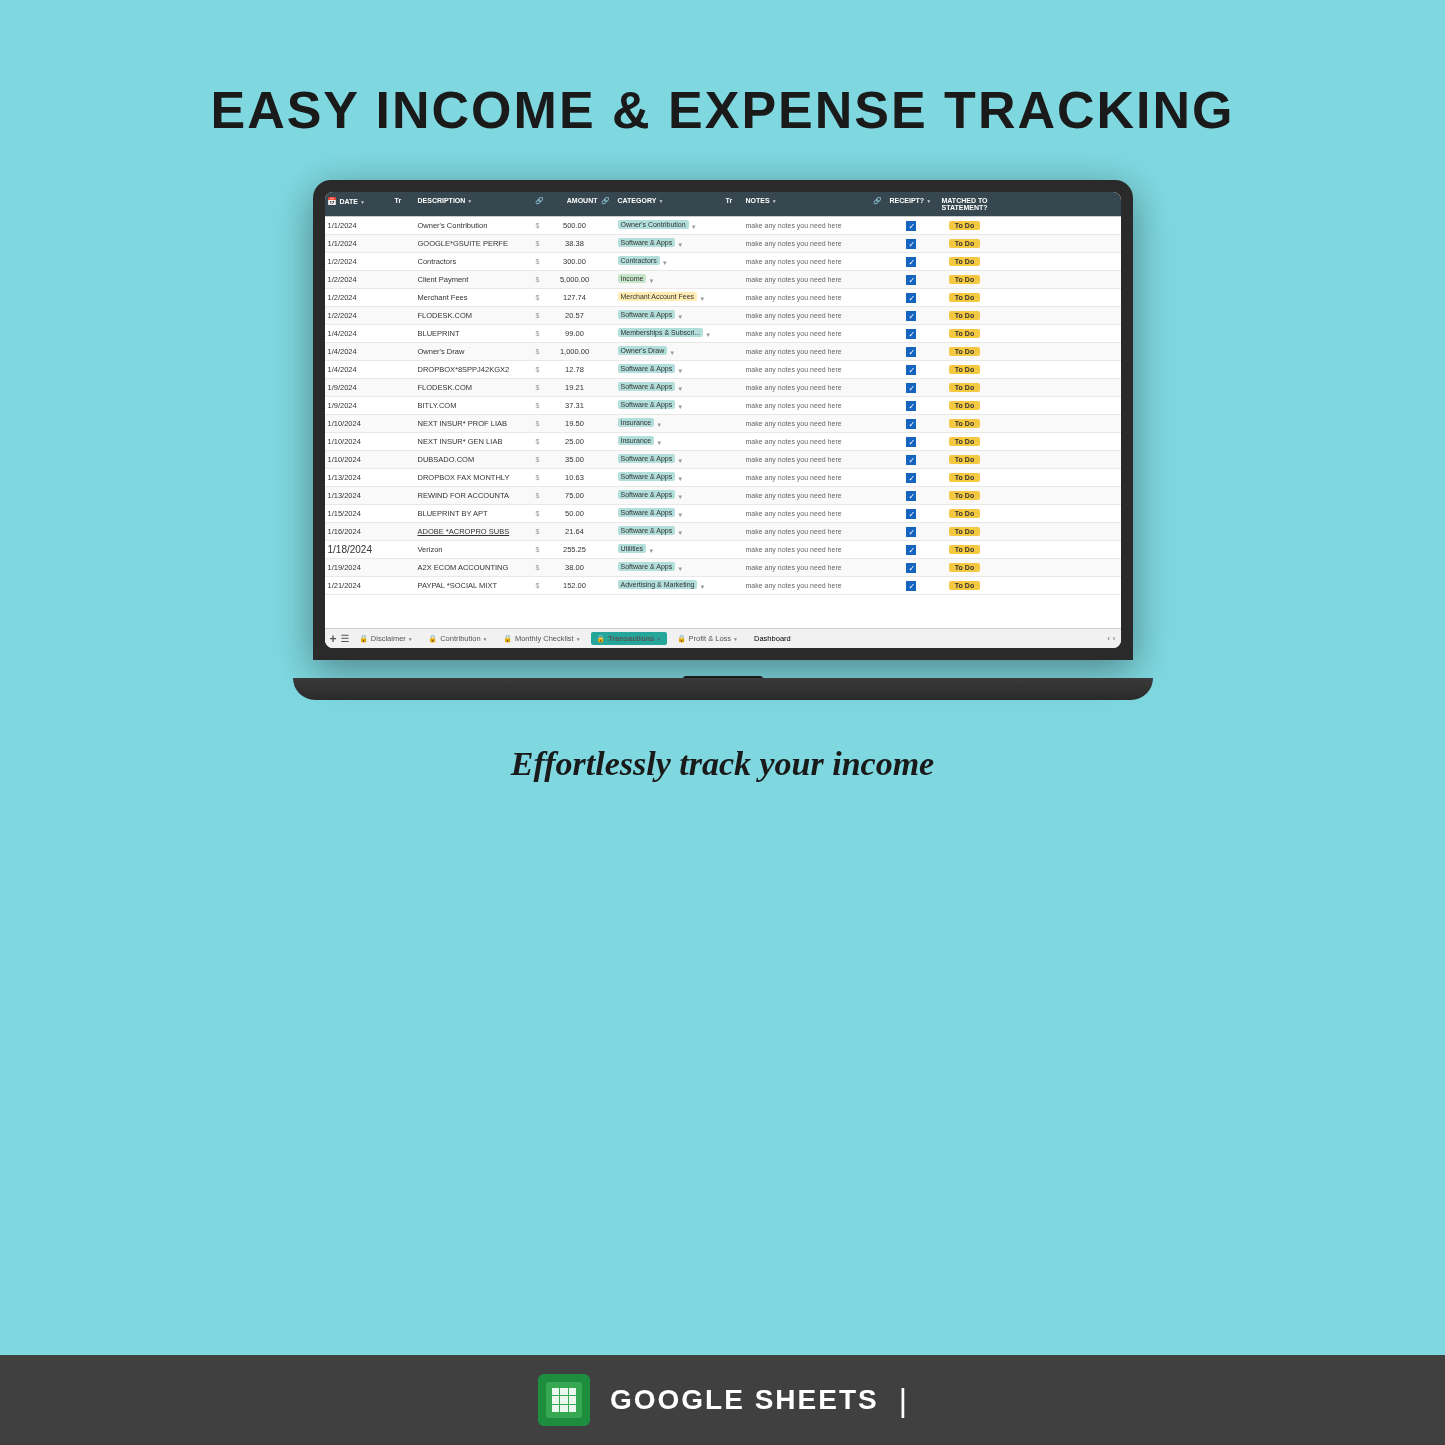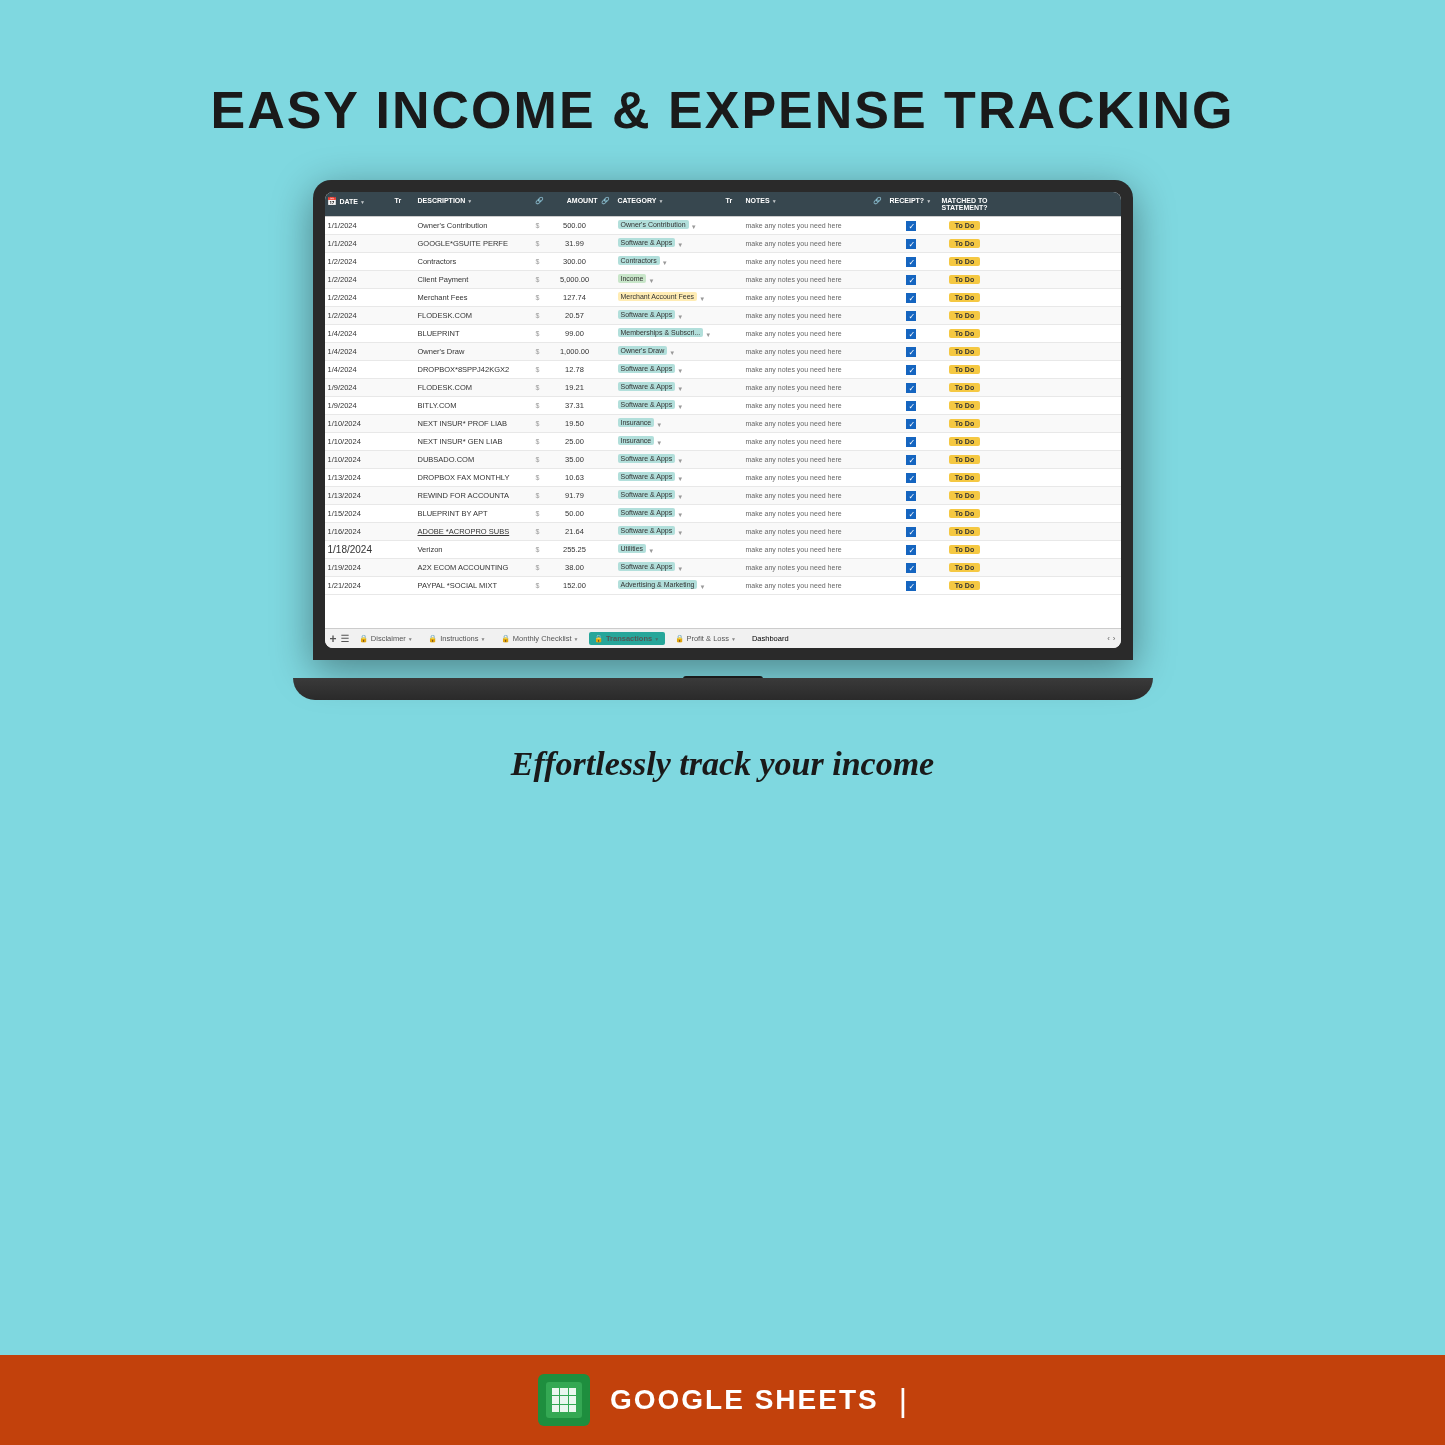--- a/index.html
+++ b/index.html
@@ -219,21 +219,21 @@
       font-family: Georgia, serif;
     }
 
     
     .footer {
       position: absolute;
       bottom: 0;
       left: 0;
       right: 0;
       height: 90px;
-      background: #c2410c;
+      background: #404040;
       display: flex;
       align-items: center;
       justify-content: center;
       gap: 20px;
     }
 
     .google-sheets-icon {
       width: 52px;
       height: 52px;
       background: #1e8e3e;
@@ -379,21 +379,21 @@
       </div>
       <div class="col-matched" style="text-align:center;">
         <span class="status-todo" style="background:#f5c842; color:#333; padding:1px 6px; border-radius:2px; font-size:7px; font-weight:bold;">To Do</span>
       </div>
     </div>
             <div class="data-row">
       <div class="col-date" style="font-size:7.5px;">1/1/2024</div>
       <div class="col-tr"></div>
       <div class="col-desc" style="font-size:7.5px; overflow:hidden; white-space:nowrap; text-overflow:ellipsis;">GOOGLE*GSUITE PERFE</div>
       <div class="col-icon" style="font-size:7px; color:#999;">$</div>
-      <div class="col-amount amount-cell" style="font-size:7.5px;">31.99</div>
+      <div class="col-amount amount-cell" style="font-size:7.5px;">38.38</div>
       <div class="col-cat-icon"></div>
       <div class="col-category" style="font-size:7.5px;">
         <span class="category-badge" style="background:#b2dfdb; padding:1px 3px; border-radius:2px; font-size:7px; white-space:nowrap; overflow:hidden; text-overflow:ellipsis; max-width:105px; display:inline-block;">Software &amp; Apps</span>
         <span style="font-size:6px; color:#999;">▼</span>
       </div>
       <div class="col-tr2"></div>
       <div class="col-notes" style="font-size:7px; color:#666; overflow:hidden; white-space:nowrap;">make any notes you need here</div>
       <div class="col-receipt-icon"></div>
       <div class="col-receipt" style="text-align:center;">
         <span style="background:#1565c0; color:#fff; padding:1px 3px; font-size:8px; display:inline-block; width:10px; height:10px; text-align:center; line-height:10px;">✓</span>
@@ -673,21 +673,21 @@
       </div>
       <div class="col-matched" style="text-align:center;">
         <span class="status-todo" style="background:#f5c842; color:#333; padding:1px 6px; border-radius:2px; font-size:7px; font-weight:bold;">To Do</span>
       </div>
     </div>
             <div class="data-row">
       <div class="col-date" style="font-size:7.5px;">1/13/2024</div>
       <div class="col-tr"></div>
       <div class="col-desc" style="font-size:7.5px; overflow:hidden; white-space:nowrap; text-overflow:ellipsis;">REWIND FOR ACCOUNTA</div>
       <div class="col-icon" style="font-size:7px; color:#999;">$</div>
-      <div class="col-amount amount-cell" style="font-size:7.5px;">91.79</div>
+      <div class="col-amount amount-cell" style="font-size:7.5px;">75.00</div>
       <div class="col-cat-icon"></div>
       <div class="col-category" style="font-size:7.5px;">
         <span class="category-badge" style="background:#b2dfdb; padding:1px 3px; border-radius:2px; font-size:7px; white-space:nowrap; overflow:hidden; text-overflow:ellipsis; max-width:105px; display:inline-block;">Software &amp; Apps</span>
         <span style="font-size:6px; color:#999;">▼</span>
       </div>
       <div class="col-tr2"></div>
       <div class="col-notes" style="font-size:7px; color:#666; overflow:hidden; white-space:nowrap;">make any notes you need here</div>
       <div class="col-receipt-icon"></div>
       <div class="col-receipt" style="text-align:center;">
         <span style="background:#1565c0; color:#fff; padding:1px 3px; font-size:8px; display:inline-block; width:10px; height:10px; text-align:center; line-height:10px;">✓</span>
@@ -806,21 +806,21 @@
         <div class="sheet-tabs">
           <span class="tab-add">+</span>
           <span style="color:#555; font-size:10px;">☰</span>
           <div class="tab tab-lock">
             <span>🔒</span>
             <span>Disclaimer</span>
             <span class="dropdown-arrow">▼</span>
           </div>
           <div class="tab tab-lock">
             <span>🔒</span>
-            <span>Instructions</span>
+            <span>Contribution</span>
             <span class="dropdown-arrow">▼</span>
           </div>
           <div class="tab tab-lock">
             <span>🔒</span>
             <span>Monthly Checklist</span>
             <span class="dropdown-arrow">▼</span>
           </div>
           <div class="tab tab-active tab-lock">
             <span>🔒</span>
             <span>Transactions</span>

